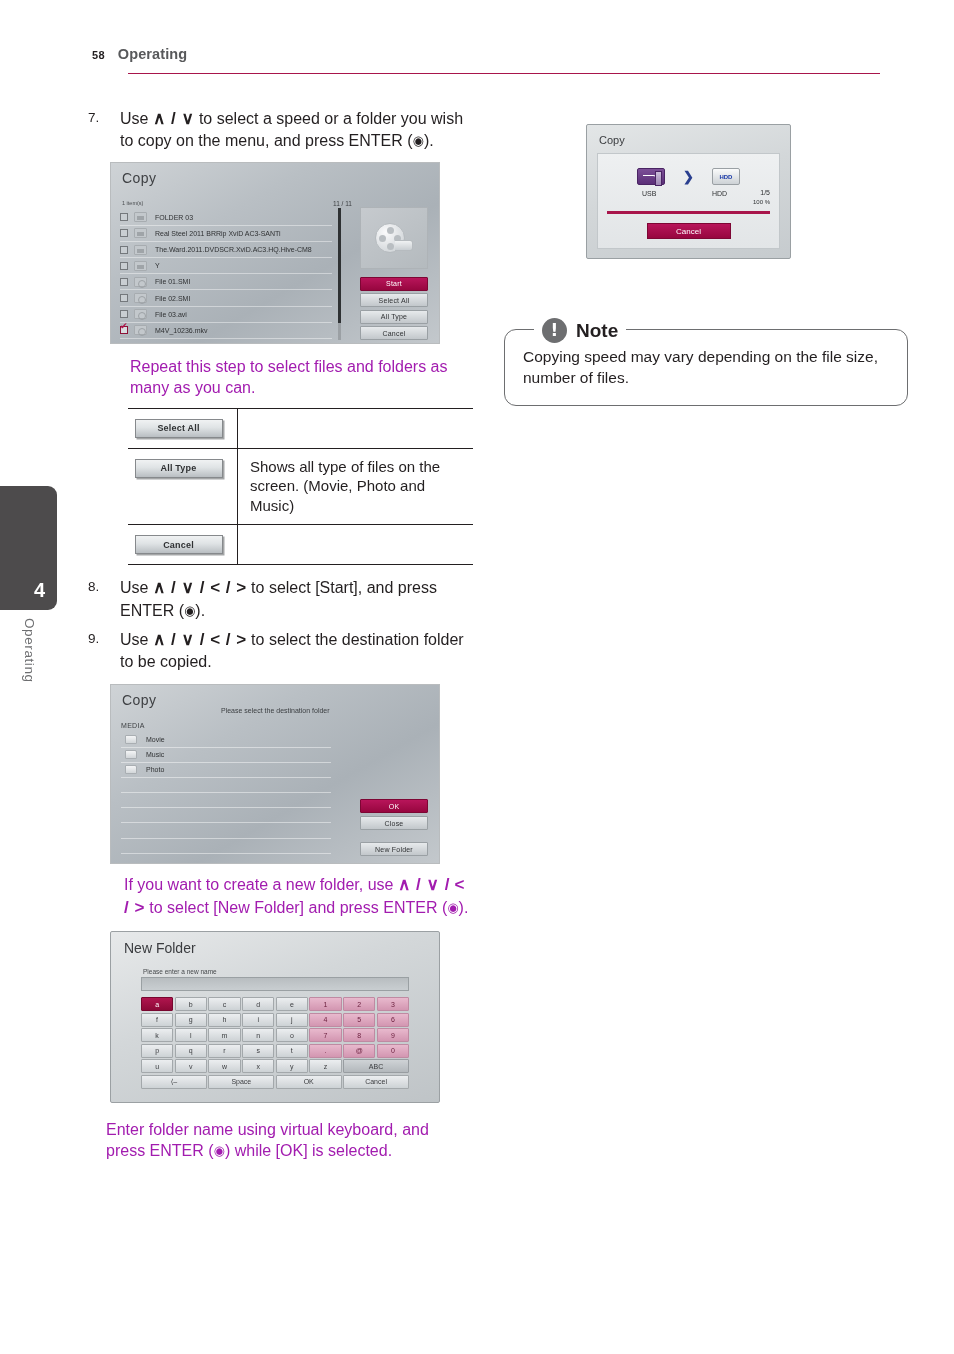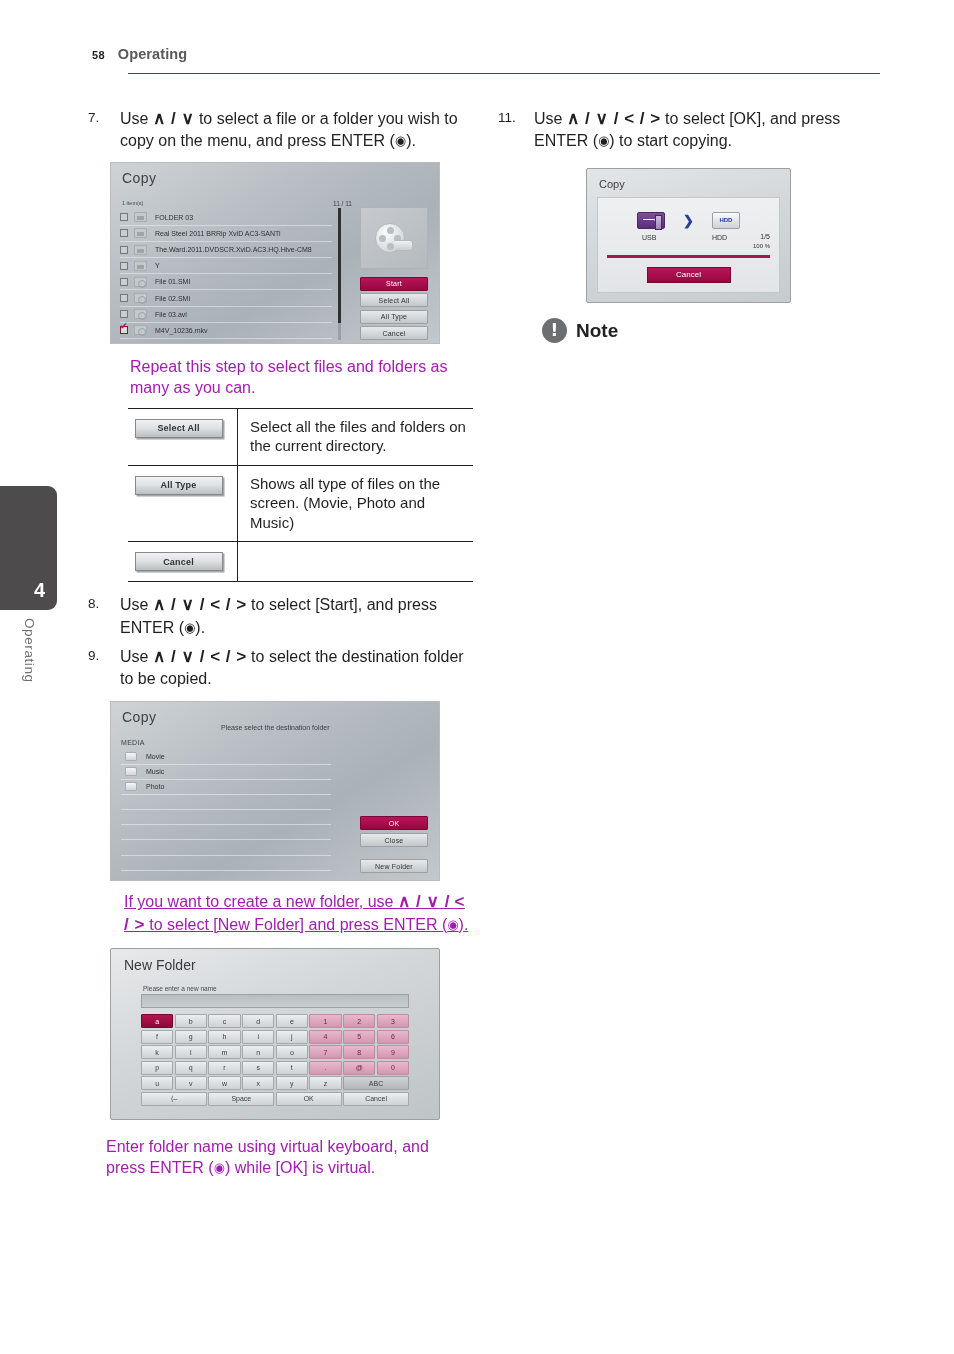--- a/index.html
+++ b/index.html
@@ -276,21 +276,21 @@
   <div class="sidetab">
     <span class="sidetab-num">4</span>
   </div>
   <div class="sidetab-label">Operating</div>
 
   <div class="col-l">
 
     <div class="step">
       <div class="step-n">7.</div>
       <div class="step-b">
-        <span>Use </span><span class="arrows">∧ / ∨</span><span> to select a file or a folder you wish to copy on the menu, and press ENTER (</span><span class="ent">◉</span><span>).</span>
+        <span>Use </span><span class="arrows">∧ / ∨</span><span> to select a speed or a folder you wish to copy on the menu, and press ENTER (</span><span class="ent">◉</span><span>).</span>
       </div>
     </div>
 
     <div class="shot" id="shot-copy-list">
       <div class="shot-title">Copy</div>
       <div class="cl-count">1 item(s)</div>
       <div class="cl-page">11 / 11</div>
       <div class="cl-rows" id="cl-rows">
           <div class="cl-row">
             <span class="cb"></span>
@@ -354,21 +354,20 @@
         </div>
     </div>
 
     <div class="bodytext" style="margin:12px 0 0 42px;width:348px;">Repeat this step to select files and folders as many as you can.</div>
 
     <div class="btbl" id="btbl">
         <div class="btbl-row">
           <div class="btbl-c1">
             <span class="gbtn">Select All</span>
           </div>
-          <div class="btbl-c2">Select all the files and folders on the current directory.</div>
         </div>
         <div class="btbl-row">
           <div class="btbl-c1">
             <span class="gbtn">All Type</span>
           </div>
           <div class="btbl-c2">Shows all type of files on the screen. (Movie, Photo and Music)</div>
         </div>
         <div class="btbl-row">
           <div class="btbl-c1">
             <span class="gbtn">Cancel</span>
@@ -413,21 +412,21 @@
           <div class="cd-empty"></div>
           <div class="cd-empty"></div>
         </div>
       <div id="cd-btns">
           <div class="dev-btn accent" style="left: 249px; top: 114px;">OK</div>
           <div class="dev-btn" style="left: 249px; top: 131px;">Close</div>
           <div class="dev-btn" style="left: 249px; top: 157px;">New Folder</div>
         </div>
     </div>
 
-    <div class="bodytext" style="margin:10px 0 1px 36px;width:350px;text-decoration:underline;">
+    <div class="bodytext" style="margin:10px 0 1px 36px;width:350px;">
       <span>If you want to create a new folder, use </span><span class="arrows">∧ / ∨ /</span>
       <span class="arrows">&lt; / &gt;</span><span> to select [New Folder] and press ENTER (</span><span class="ent">◉</span><span>).</span>
     </div>
 
     <div class="shot" id="shot-newfolder">
       <div class="nf-title">New Folder</div>
       <div class="nf-sub">Please enter a new name</div>
       <div class="nf-input"></div>
       <div class="kb" id="kb">
           <div class="kb-row">
@@ -482,32 +481,26 @@
           <div class="kb-row">
             <div class="key wide">⟨–</div>
             <div class="key wide">Space</div>
             <div class="key wide">OK</div>
             <div class="key wide">Cancel</div>
           </div>
         </div>
     </div>
 
     <div class="bodytext" style="margin:16px 0 0 18px;width:360px;">
-      <span>Enter folder name using virtual keyboard, and press ENTER (</span><span class="ent">◉</span><span>) while [OK] is virtual.</span>
+      <span>Enter folder name using virtual keyboard, and press ENTER (</span><span class="ent">◉</span><span>) while [OK] is selected.</span>
     </div>
   </div>
 
   <div class="col-r">
 
-    <div class="step">
-      <div class="step-n wide">11.</div>
-      <div class="step-b">
-        <span>Use </span><span class="arrows">∧ / ∨ / &lt; / &gt;</span><span> to select [OK], and press ENTER (</span><span class="ent">◉</span><span>) to start copying.</span>
-      </div>
-    </div>
 
     <div class="shot" id="shot-progress">
       <div class="pg-title">Copy</div>
       <div class="pg-panel">
         <div class="pg-icons">
           <div class="usb-ic"></div>
           <div class="arrow-ic">❯</div>
           <div class="hdd-ic">HDD</div>
         </div>
         <div class="pg-lbl-usb">USB</div>
@@ -518,15 +511,18 @@
         <div class="pg-cancel">Cancel</div>
       </div>
     </div>
   </div>
 
   <div class="note-wrap">
     <div class="note-hd">
       <div class="note-ic">!</div>
       <div class="note-t">Note</div>
     </div>
+    <div class="note-box">
+      <div class="note-body">Copying speed may vary depending on the file size, number of files.</div>
+    </div>
   </div>
 
 </div>
 
 </body></html>

